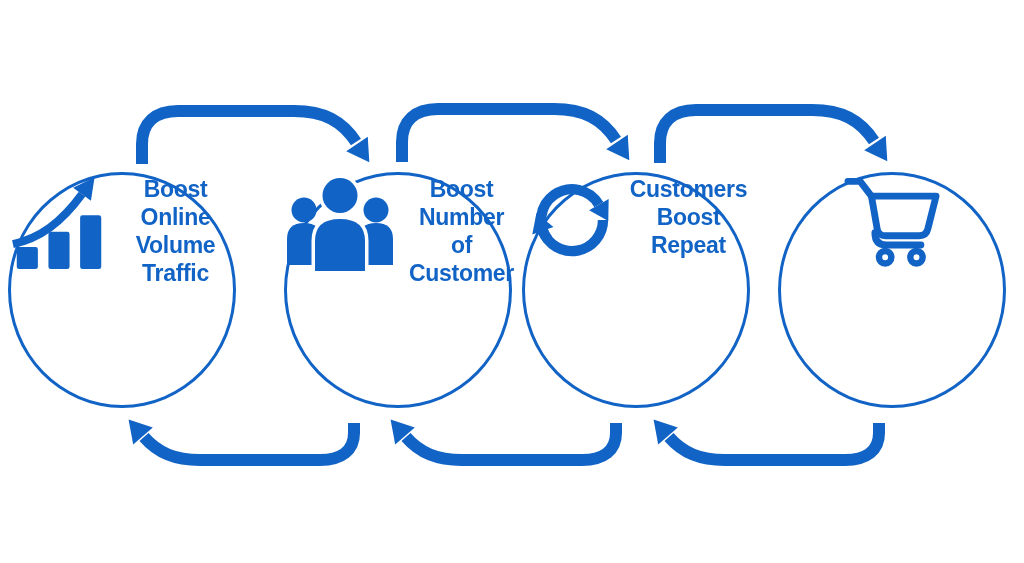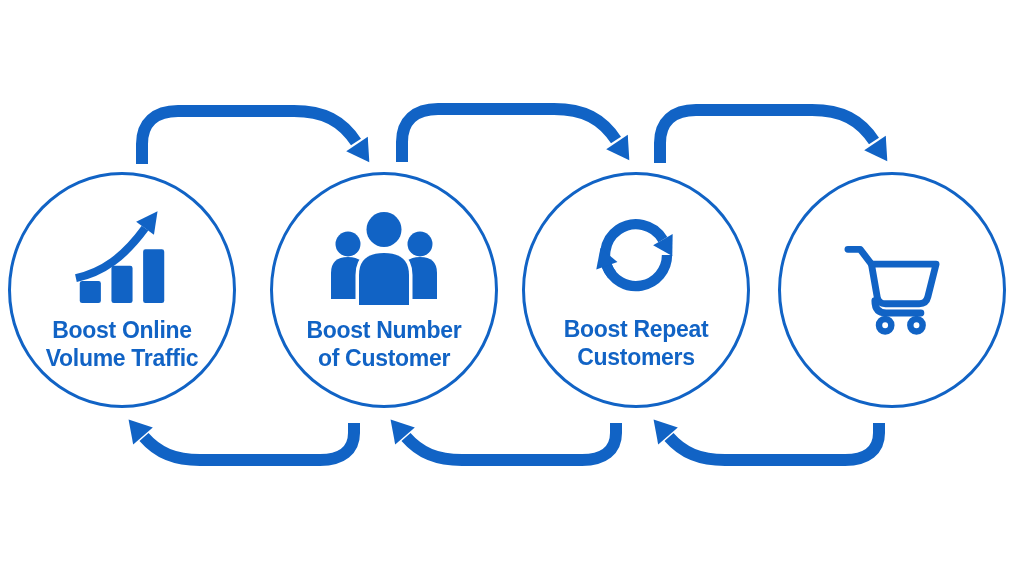--- a/index.html
+++ b/index.html
@@ -4,21 +4,21 @@
 <style>
   html,body{margin:0;padding:0;background:#fff;}
   .stage{
     position:relative;width:1024px;height:563px;background:#fff;overflow:hidden;
     font-family:"Liberation Sans","DejaVu Sans",sans-serif;
     color:var(--blue,#1163C5);
   }
   .circle{
     position:absolute;top:172px;width:228px;height:236px;box-sizing:border-box;
     border:3px solid var(--blue,#1163C5);border-radius:50%;
-    display:flex;flex-direction:column;align-items:center;justify-content:center;
+    display:flex;justify-content:center;
     gap:11px;background:#fff;
   }
   .ic{display:block;flex:0 0 auto;}
   .label{
     text-align:center;font-weight:bold;font-size:23px;line-height:28px;
     letter-spacing:-0.3px;color:var(--blue,#1163C5);
   }
   .label span{display:block;}
   .arrow{position:absolute;}
   svg .stroke{fill:none;stroke:currentColor;}
@@ -62,21 +62,21 @@
       <rect class="fill" x="72" y="42" width="22" height="56" rx="2.5"></rect>
       <path class="stroke" stroke-width="8.5" d="M 2 72 C 30 66 52 50 74 20"></path>
       <polygon class="fill" points="0,-11.5 22,0 0,11.5" transform="translate(74,20) rotate(-53.7)"></polygon>
     </svg>
     <div class="label">
       <span>Boost Online</span>
       <span>Volume Traffic</span>
     </div>
   </div>
 
-  <div class="circle" style="left:270px">
+  <div class="circle" style="left:284px">
     <svg class="ic" width="116" height="96" viewBox="0 0 116 96">
       <circle class="fill" cx="22" cy="35" r="12.5"></circle>
       <path class="fill" d="M 5 90 L 5 64 Q 5 48 22 48 Q 39 48 39 64 L 39 90 Z"></path>
       <circle class="fill" cx="94" cy="35" r="12.5"></circle>
       <path class="fill" d="M 77 90 L 77 64 Q 77 48 94 48 Q 111 48 111 64 L 111 90 Z"></path>
       <path d="M 33 96 L 33 66 Q 33 44 58 44 Q 83 44 83 66 L 83 96 Z" fill="currentColor" stroke="#ffffff" stroke-width="7" paint-order="stroke"></path>
       <circle cx="58" cy="20.5" r="17.5" fill="currentColor" stroke="#ffffff" stroke-width="7" paint-order="stroke"></circle>
     </svg>
     <div class="label">
       <span>Boost Number</span>
@@ -85,22 +85,22 @@
   </div>
 
   <div class="circle" style="left:522px">
     <svg class="ic" width="94" height="94" viewBox="0 0 100 100">
       <path class="stroke" stroke-width="11" d="M 24.7 69.2 A 33 33 0 1 1 78.6 31.5"></path>
       <polygon class="fill" points="0,-12 20,0 0,12" transform="translate(78.6,31.5) rotate(60)"></polygon>
       <path class="stroke" stroke-width="11" d="M 83 48 A 33 33 0 0 1 19 59.3"></path>
       <polygon class="fill" points="0,-12 20,0 0,12" transform="translate(19,59.3) rotate(250)"></polygon>
     </svg>
     <div class="label">
+      <span>Customers</span>
       <span>Boost Repeat</span>
-      <span>Customers</span>
     </div>
   </div>
 
   <div class="circle" style="left:778px">
     <svg class="ic" width="102" height="94" viewBox="0 0 104 96">
       <path class="stroke" stroke-width="7" stroke-linejoin="round" stroke-linecap="round" d="M 7 6.5 L 19.5 6.5 L 31 21.5"></path>
       <path class="stroke" stroke-width="7" stroke-linejoin="round" d="M 31 21.5 L 97 21.5 L 88.6 55 Q 87 62 79.8 62 L 45.4 62 Q 38.2 62 36.9 55.2 Z"></path>
       <path class="stroke" stroke-width="7" stroke-linecap="round" d="M 34.5 59 Q 34.5 71.5 46 71.5 L 81.5 71.5"></path>
       <circle class="stroke" stroke-width="6.6" cx="45" cy="84" r="6.3"></circle>
       <circle class="stroke" stroke-width="6.6" cx="77" cy="84" r="6.3"></circle>

